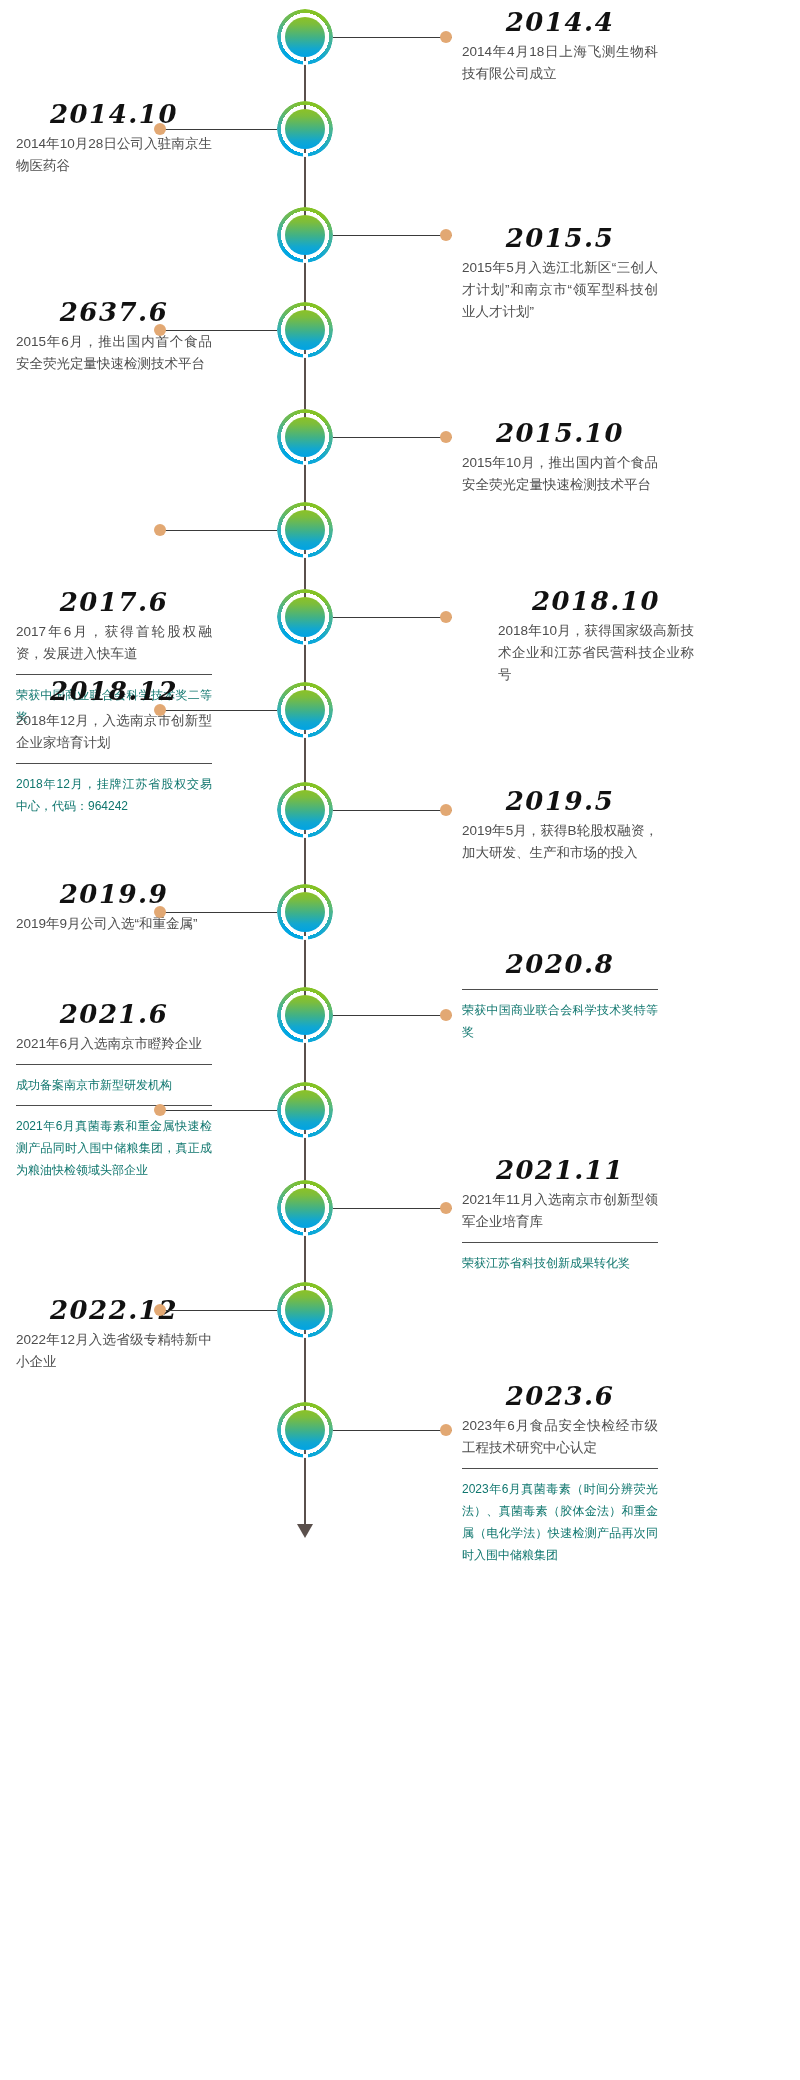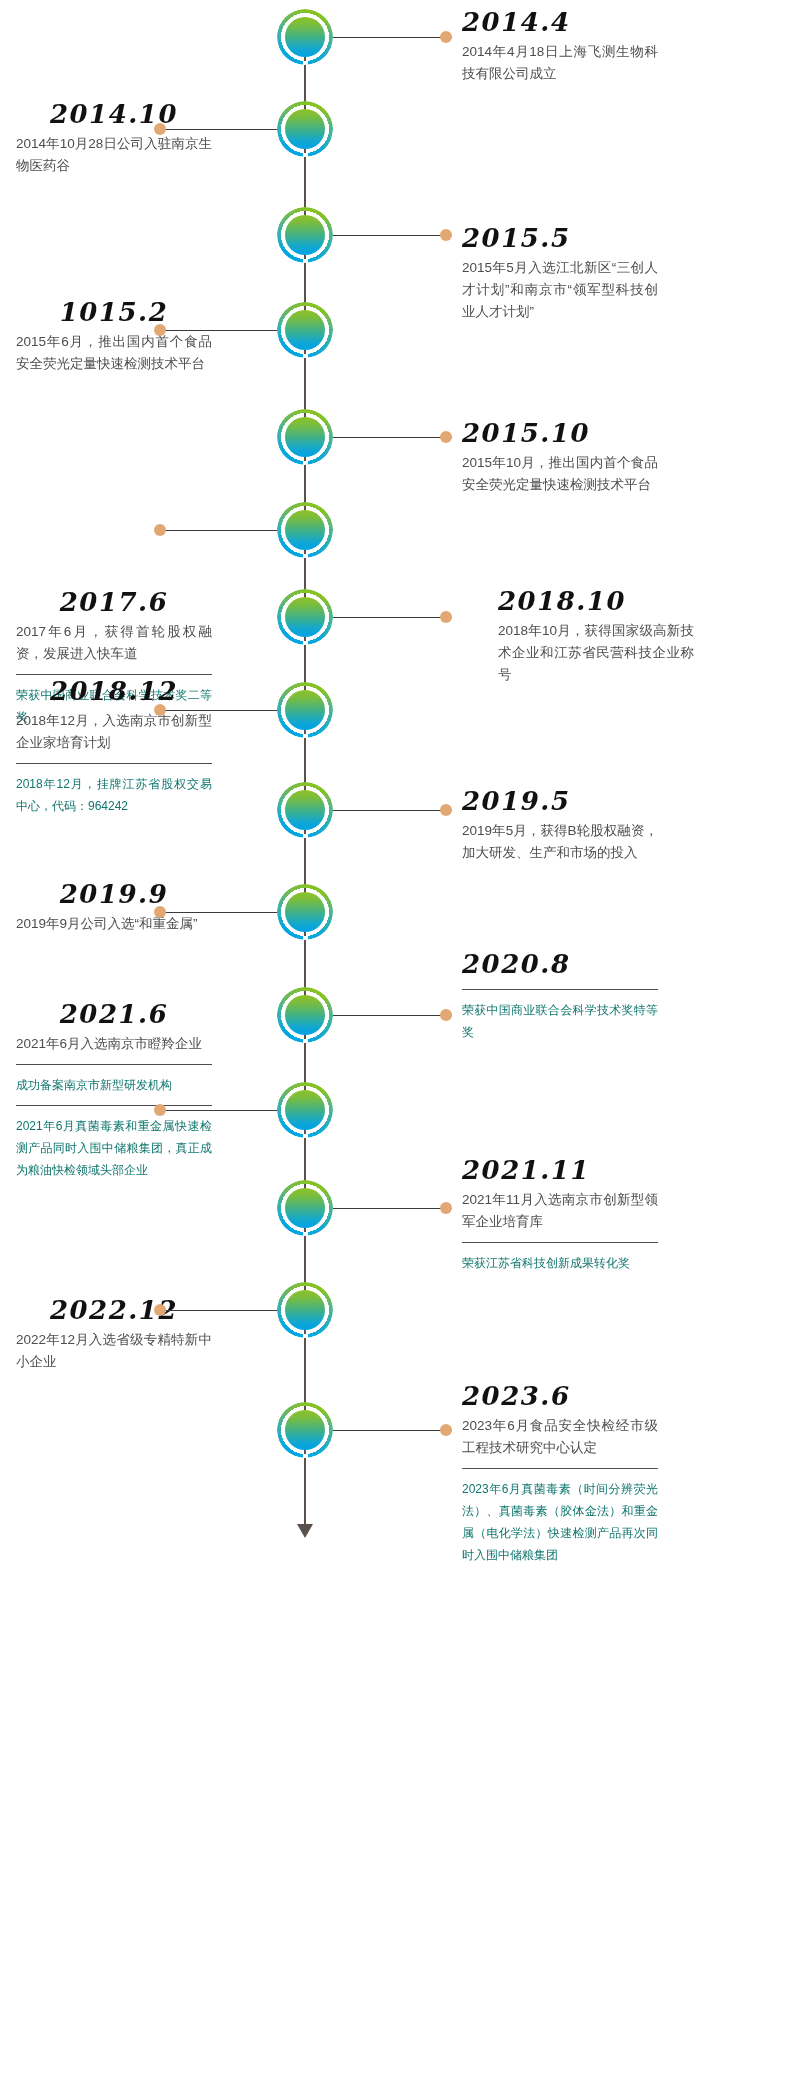--- a/index.html
+++ b/index.html
@@ -87,21 +87,21 @@
     font-family: "DejaVu Serif", "Liberation Serif", serif;
     font-style: italic;
     font-weight: bold;
     font-size: 26px;
     letter-spacing: 1.5px;
     color: #111111;
     line-height: 1.15;
     margin-bottom: 3px;
     white-space: nowrap;
   }
-  .entry.right .entry-date { text-align: left; }
+  .entry.right .entry-date { text-align: center; }
   .entry.left  .entry-date { text-align: center; }
 
   .entry-body {
     font-family: "Liberation Sans", "DejaVu Sans", sans-serif;
     font-size: 13.5px;
     line-height: 22px;
     color: #4d4d4d;
     text-align: justify;
     text-justify: inter-ideograph;
   }
@@ -229,21 +229,21 @@
       </div>
       <div class="entry left" style="top: 100px; left: 16px; width: 196px;">
         <div class="entry-date">2014.10</div>
         <div class="entry-body">2014年10月28日公司入驻南京生物医药谷</div>
       </div>
       <div class="entry right" style="top: 224px; left: 462px; width: 196px;">
         <div class="entry-date">2015.5</div>
         <div class="entry-body">2015年5月入选江北新区“三创人才计划”和南京市“领军型科技创业人才计划”</div>
       </div>
       <div class="entry left" style="top: 298px; left: 16px; width: 196px;">
-        <div class="entry-date">1015.2</div>
+        <div class="entry-date">2637.6</div>
         <div class="entry-body">2015年6月，推出国内首个食品安全荧光定量快速检测技术平台</div>
       </div>
       <div class="entry right" style="top: 419px; left: 462px; width: 196px;">
         <div class="entry-date">2015.10</div>
         <div class="entry-body">2015年10月，推出国内首个食品安全荧光定量快速检测技术平台</div>
       </div>
       <div class="entry left" style="top: 588px; left: 16px; width: 196px;">
         <div class="entry-date">2017.6</div>
         <div class="entry-body">2017年6月，获得首轮股权融资，发展进入快车道</div>
         <div class="sub-divider"></div>

